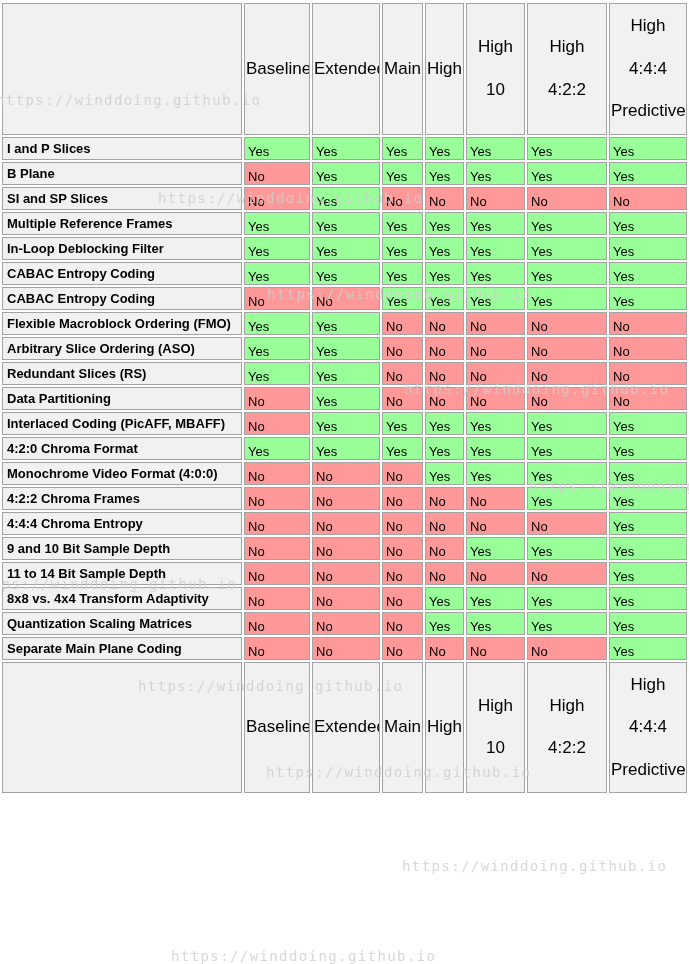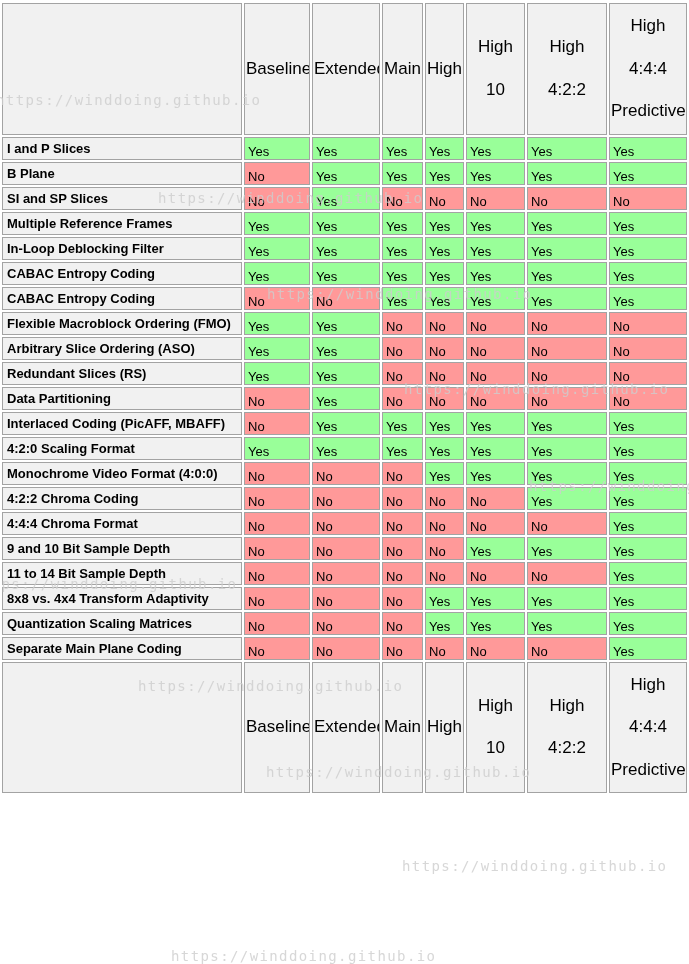--- a/index.html
+++ b/index.html
@@ -206,51 +206,51 @@
           <th class="feature">Interlaced Coding (PicAFF, MBAFF)</th>
           <td class="no">No</td>
           <td class="yes">Yes</td>
           <td class="yes">Yes</td>
           <td class="yes">Yes</td>
           <td class="yes">Yes</td>
           <td class="yes">Yes</td>
           <td class="yes">Yes</td>
         </tr>
         <tr>
-          <th class="feature">4:2:0 Scaling Format</th>
+          <th class="feature">4:2:0 Chroma Format</th>
           <td class="yes">Yes</td>
           <td class="yes">Yes</td>
           <td class="yes">Yes</td>
           <td class="yes">Yes</td>
           <td class="yes">Yes</td>
           <td class="yes">Yes</td>
           <td class="yes">Yes</td>
         </tr>
         <tr>
           <th class="feature">Monochrome Video Format (4:0:0)</th>
           <td class="no">No</td>
           <td class="no">No</td>
           <td class="no">No</td>
           <td class="yes">Yes</td>
           <td class="yes">Yes</td>
           <td class="yes">Yes</td>
           <td class="yes">Yes</td>
         </tr>
         <tr>
-          <th class="feature">4:2:2 Chroma Coding</th>
-          <td class="no">No</td>
-          <td class="no">No</td>
-          <td class="no">No</td>
-          <td class="no">No</td>
-          <td class="no">No</td>
-          <td class="yes">Yes</td>
-          <td class="yes">Yes</td>
-        </tr>
-        <tr>
-          <th class="feature">4:4:4 Chroma Format</th>
+          <th class="feature">4:2:2 Chroma Frames</th>
+          <td class="no">No</td>
+          <td class="no">No</td>
+          <td class="no">No</td>
+          <td class="no">No</td>
+          <td class="no">No</td>
+          <td class="yes">Yes</td>
+          <td class="yes">Yes</td>
+        </tr>
+        <tr>
+          <th class="feature">4:4:4 Chroma Entropy</th>
           <td class="no">No</td>
           <td class="no">No</td>
           <td class="no">No</td>
           <td class="no">No</td>
           <td class="no">No</td>
           <td class="no">No</td>
           <td class="yes">Yes</td>
         </tr>
         <tr>
           <th class="feature">9 and 10 Bit Sample Depth</th>

